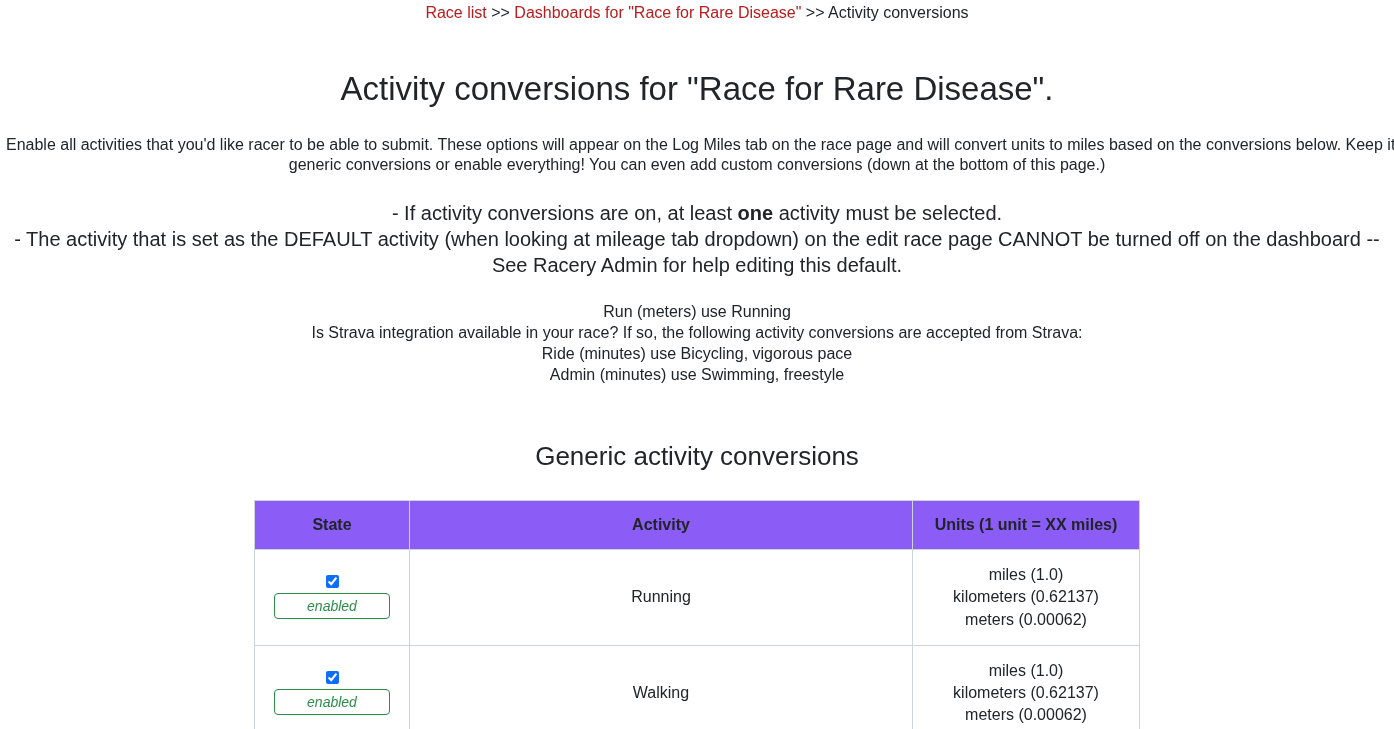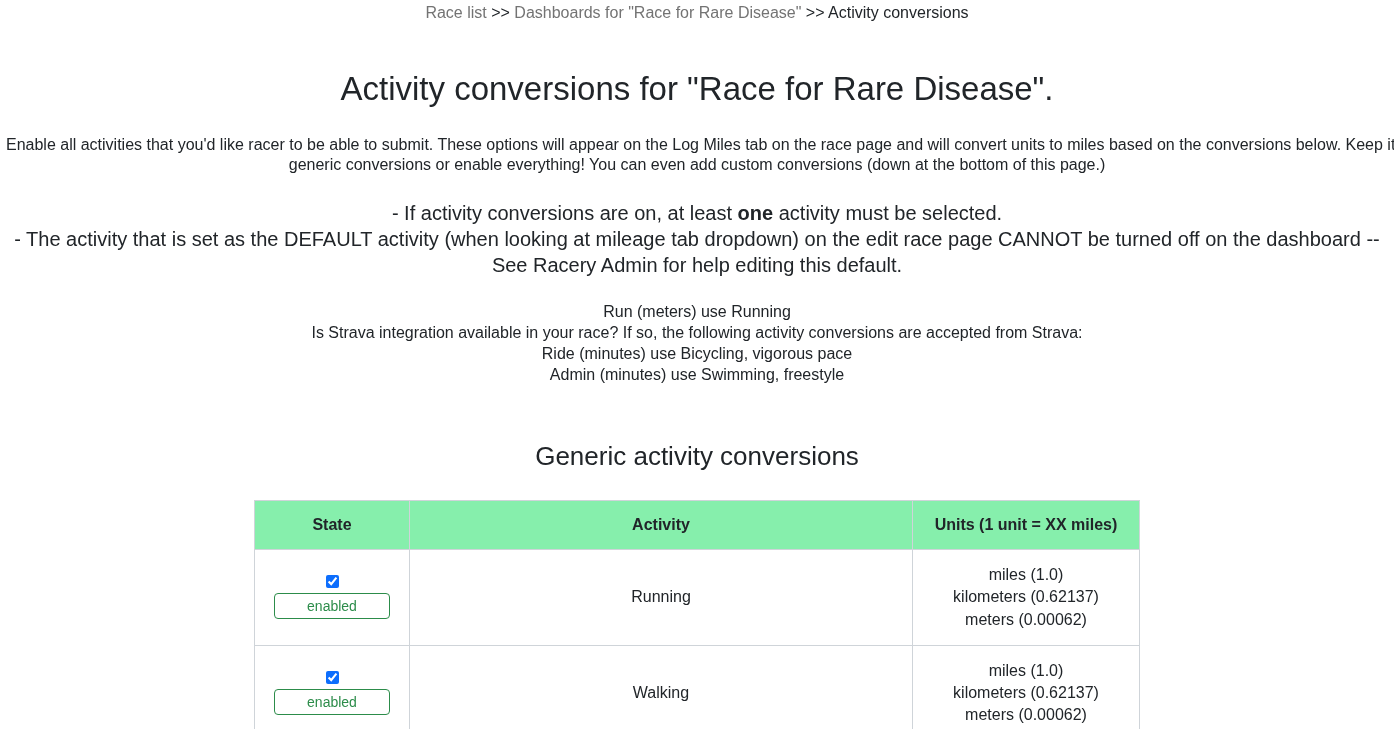--- a/index.html
+++ b/index.html
@@ -22,21 +22,21 @@
     padding: 0 10px;
   }
   .breadcrumb {
     text-align: center;
     font-size: 16px;
     padding-top: 1px;
     color: #212529;
     white-space: nowrap;
   }
   .breadcrumb a {
-    color: #737373;
+    color: #b91c1c;
     text-decoration: none;
   }
   .breadcrumb .sep { color: #212529; }
 
   h1.title {
     text-align: center;
     font-weight: 400;
     font-size: 33px;
     margin: 44px 0 0 0;
     line-height: 1.2;
@@ -84,21 +84,21 @@
     border-collapse: collapse;
     margin: 24px auto 0 auto;
     width: 846px;
     table-layout: fixed;
   }
   table.conv th, table.conv td {
     border: 1px solid #cfd4d9;
     vertical-align: middle;
   }
   table.conv thead th {
-    background: #86efac;
+    background: #8b5cf6;
     font-weight: bold;
     font-size: 16px;
     text-align: center;
     padding: 12px 6px;
     color: #212529;
   }
   th.col-state { width: 142px; }
   th.col-activity { width: 490px; }
   th.col-units { width: 214px; }
 
@@ -125,20 +125,21 @@
     display: inline-block;
     border: 1px solid #2c8c4a;
     color: #2c8c4a;
     background: #ffffff;
     border-radius: 4px;
     font-size: 14px;
     line-height: 1;
     padding: 5px 32px;
     cursor: pointer;
     font-family: "Liberation Sans", sans-serif;
+    font-style: italic;
   }
   .units-cell div { line-height: 1.38; }
 </style>
 </head>
 <body>
 
 <div class="page">
 
   <div class="breadcrumb">
     <a href="#">Race list</a><span class="sep"> &gt;&gt; </span><a href="#">Dashboards for "Race for Rare Disease"</a><span class="sep"> &gt;&gt; </span><span>Activity conversions</span>

